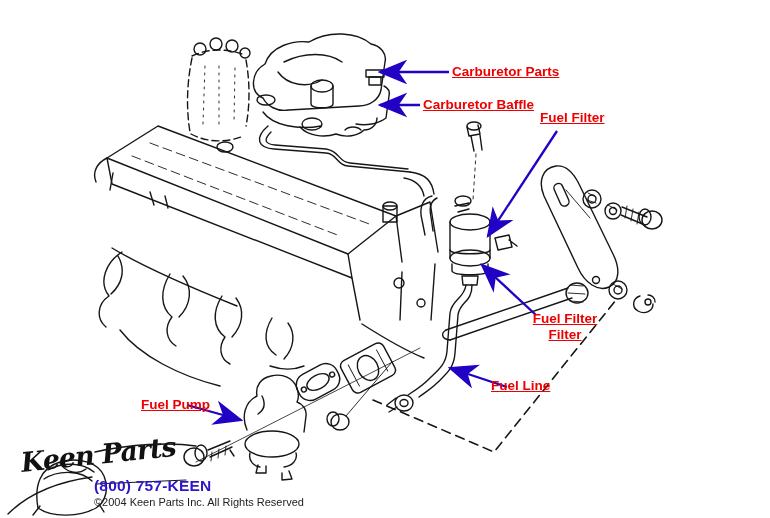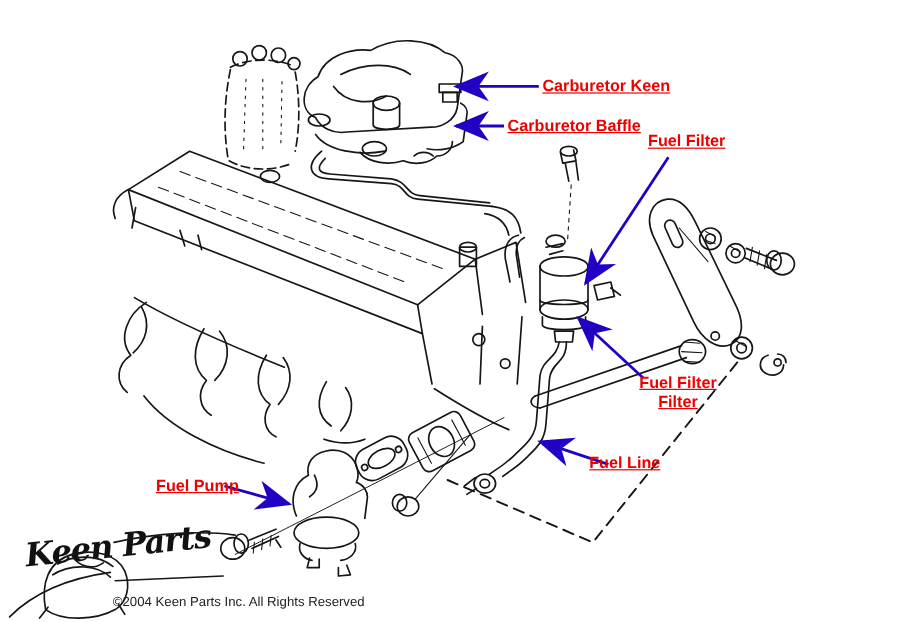--- a/index.html
+++ b/index.html
@@ -199,24 +199,25 @@
         <path d="M38,508 c-4,-22 2,-40 22,-46 c18,-5 38,0 44,14 c5,12 2,26 -8,32 c-16,9 -44,10 -58,0 z"></path>
         <path d="M48,470 c14,-8 34,-8 46,2 m-50,7 c16,-10 38,-8 48,2"></path>
         <path d="M60,463 c6,10 18,12 26,6"></path>
         <path d="M40,506 l-7,9 m66,-11 l5,8"></path>
         <path d="M8,514 C28,494 56,482 92,477"></path>
         <path d="M96,484 l90,-4" stroke-width="1.2"></path>
       </g>
     </g>
   </svg>
 
-  <div class="lbl" style="left:452px;top:64px;">Carburetor Keen</div>
+  <div class="lbl" style="left:452px;top:64px;">Carburetor Parts</div>
   <div class="lbl" style="left:423px;top:97px;">Carburetor Baffle</div>
   <div class="lbl" style="left:540px;top:110px;">Fuel Filter</div>
   <div class="lbl lbl2" style="left:524px;top:311px;">
     <span>Fuel Filter</span><br>
     <span>Filter</span>
   </div>
   <div class="lbl" style="left:491px;top:378px;">Fuel Line</div>
-  <div class="lbl" style="left:130px;top:397px;text-align:center;">Fuel Pump</div>
-
+  <div class="lbl" style="left:141px;top:397px;text-align:center;">Fuel Pump</div>
+
+  <div class="phone">(800) 757-KEEN</div>
   <div class="copyright">©2004 Keen Parts Inc. All Rights Reserved</div>
 </div>
 
 </body></html>

